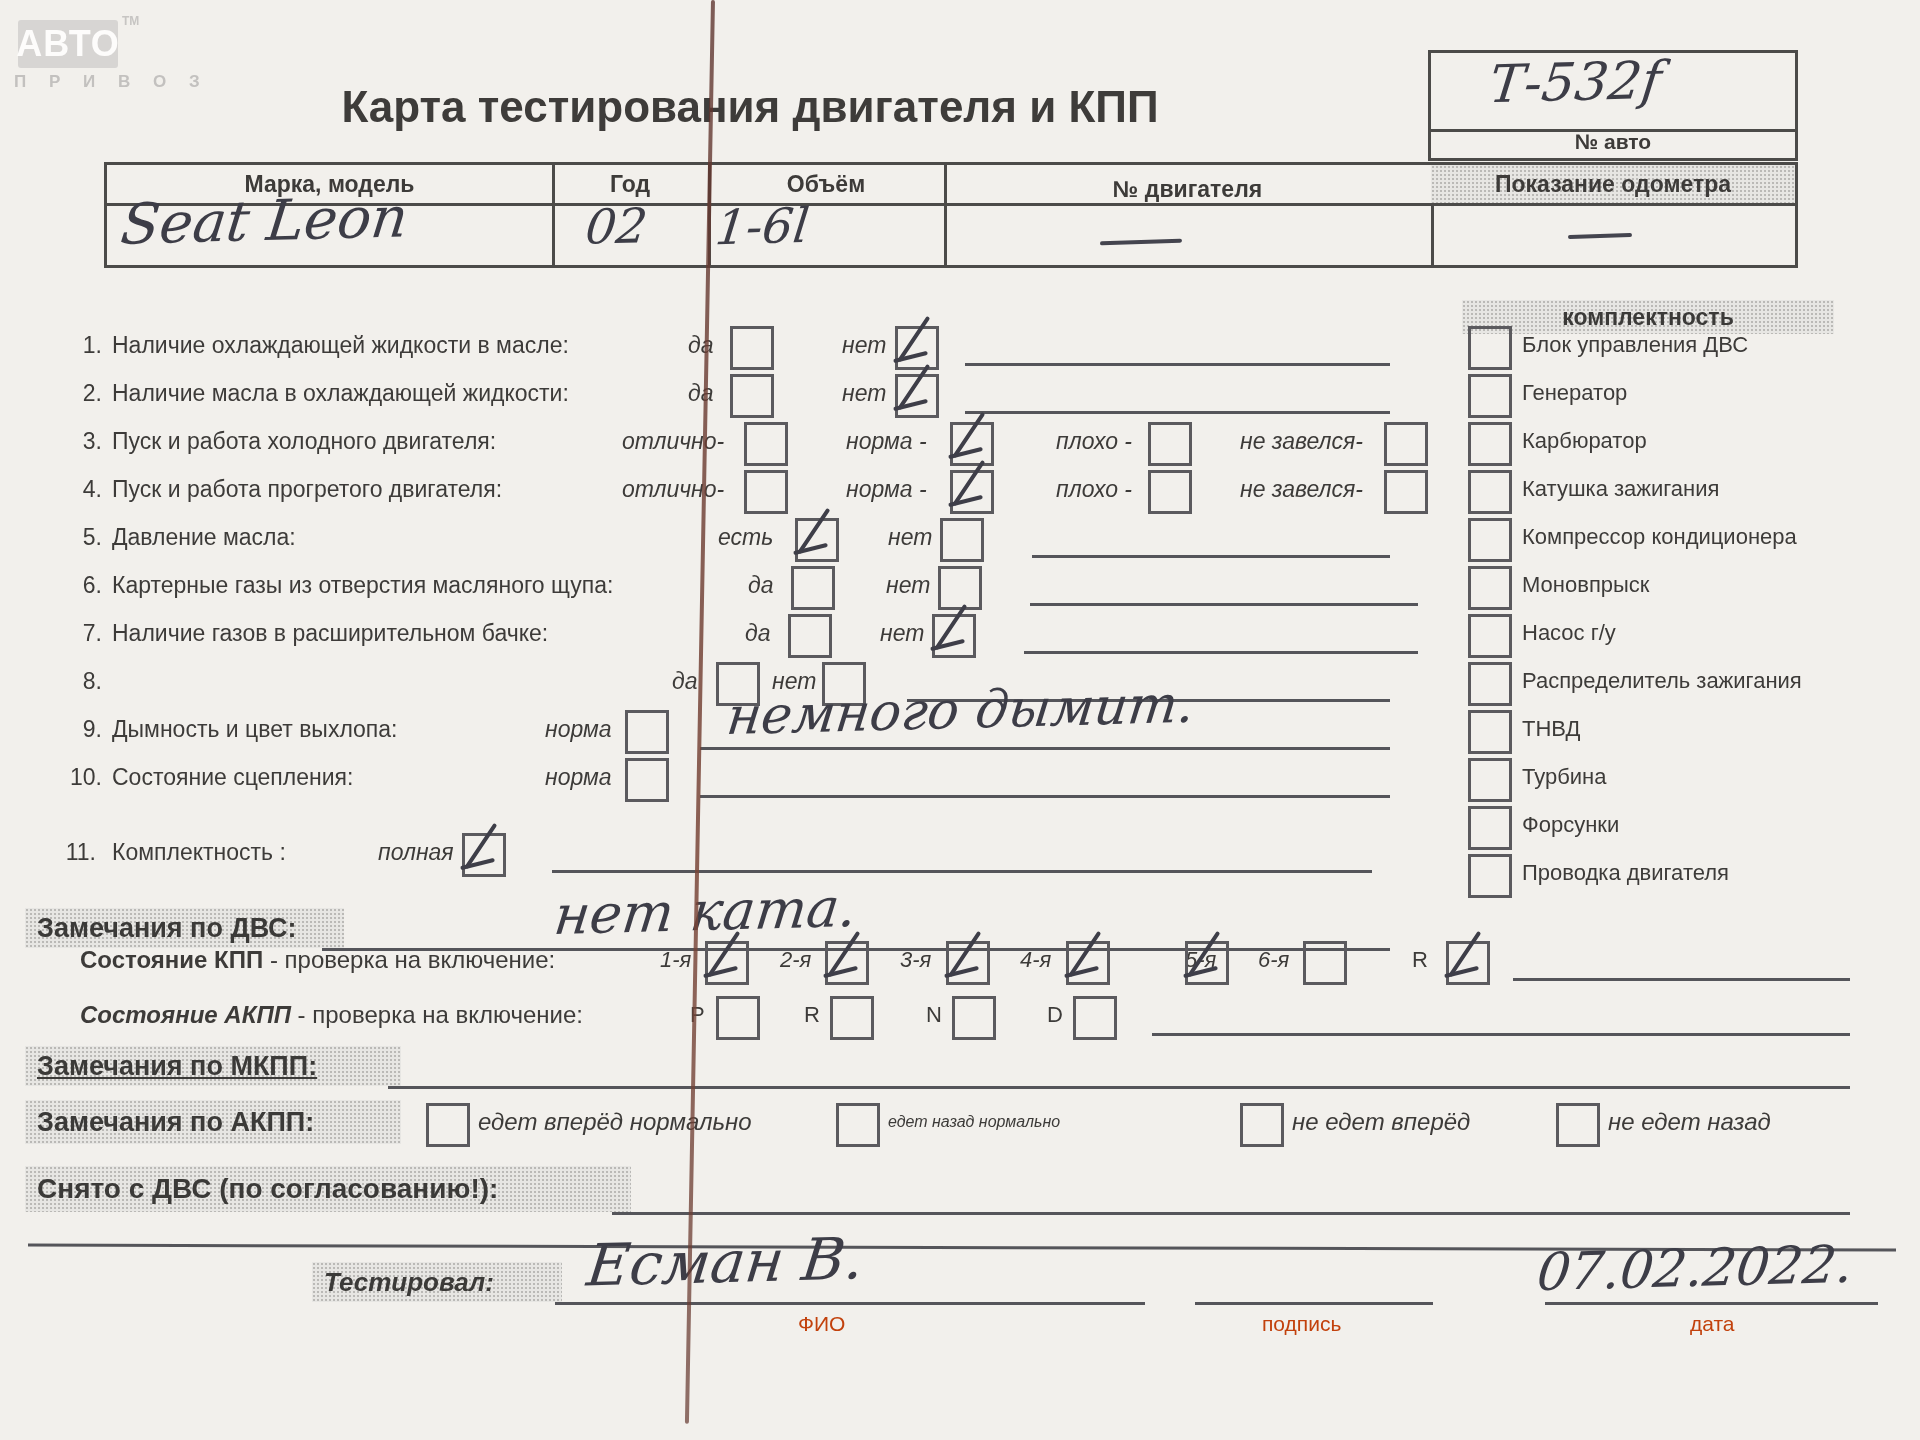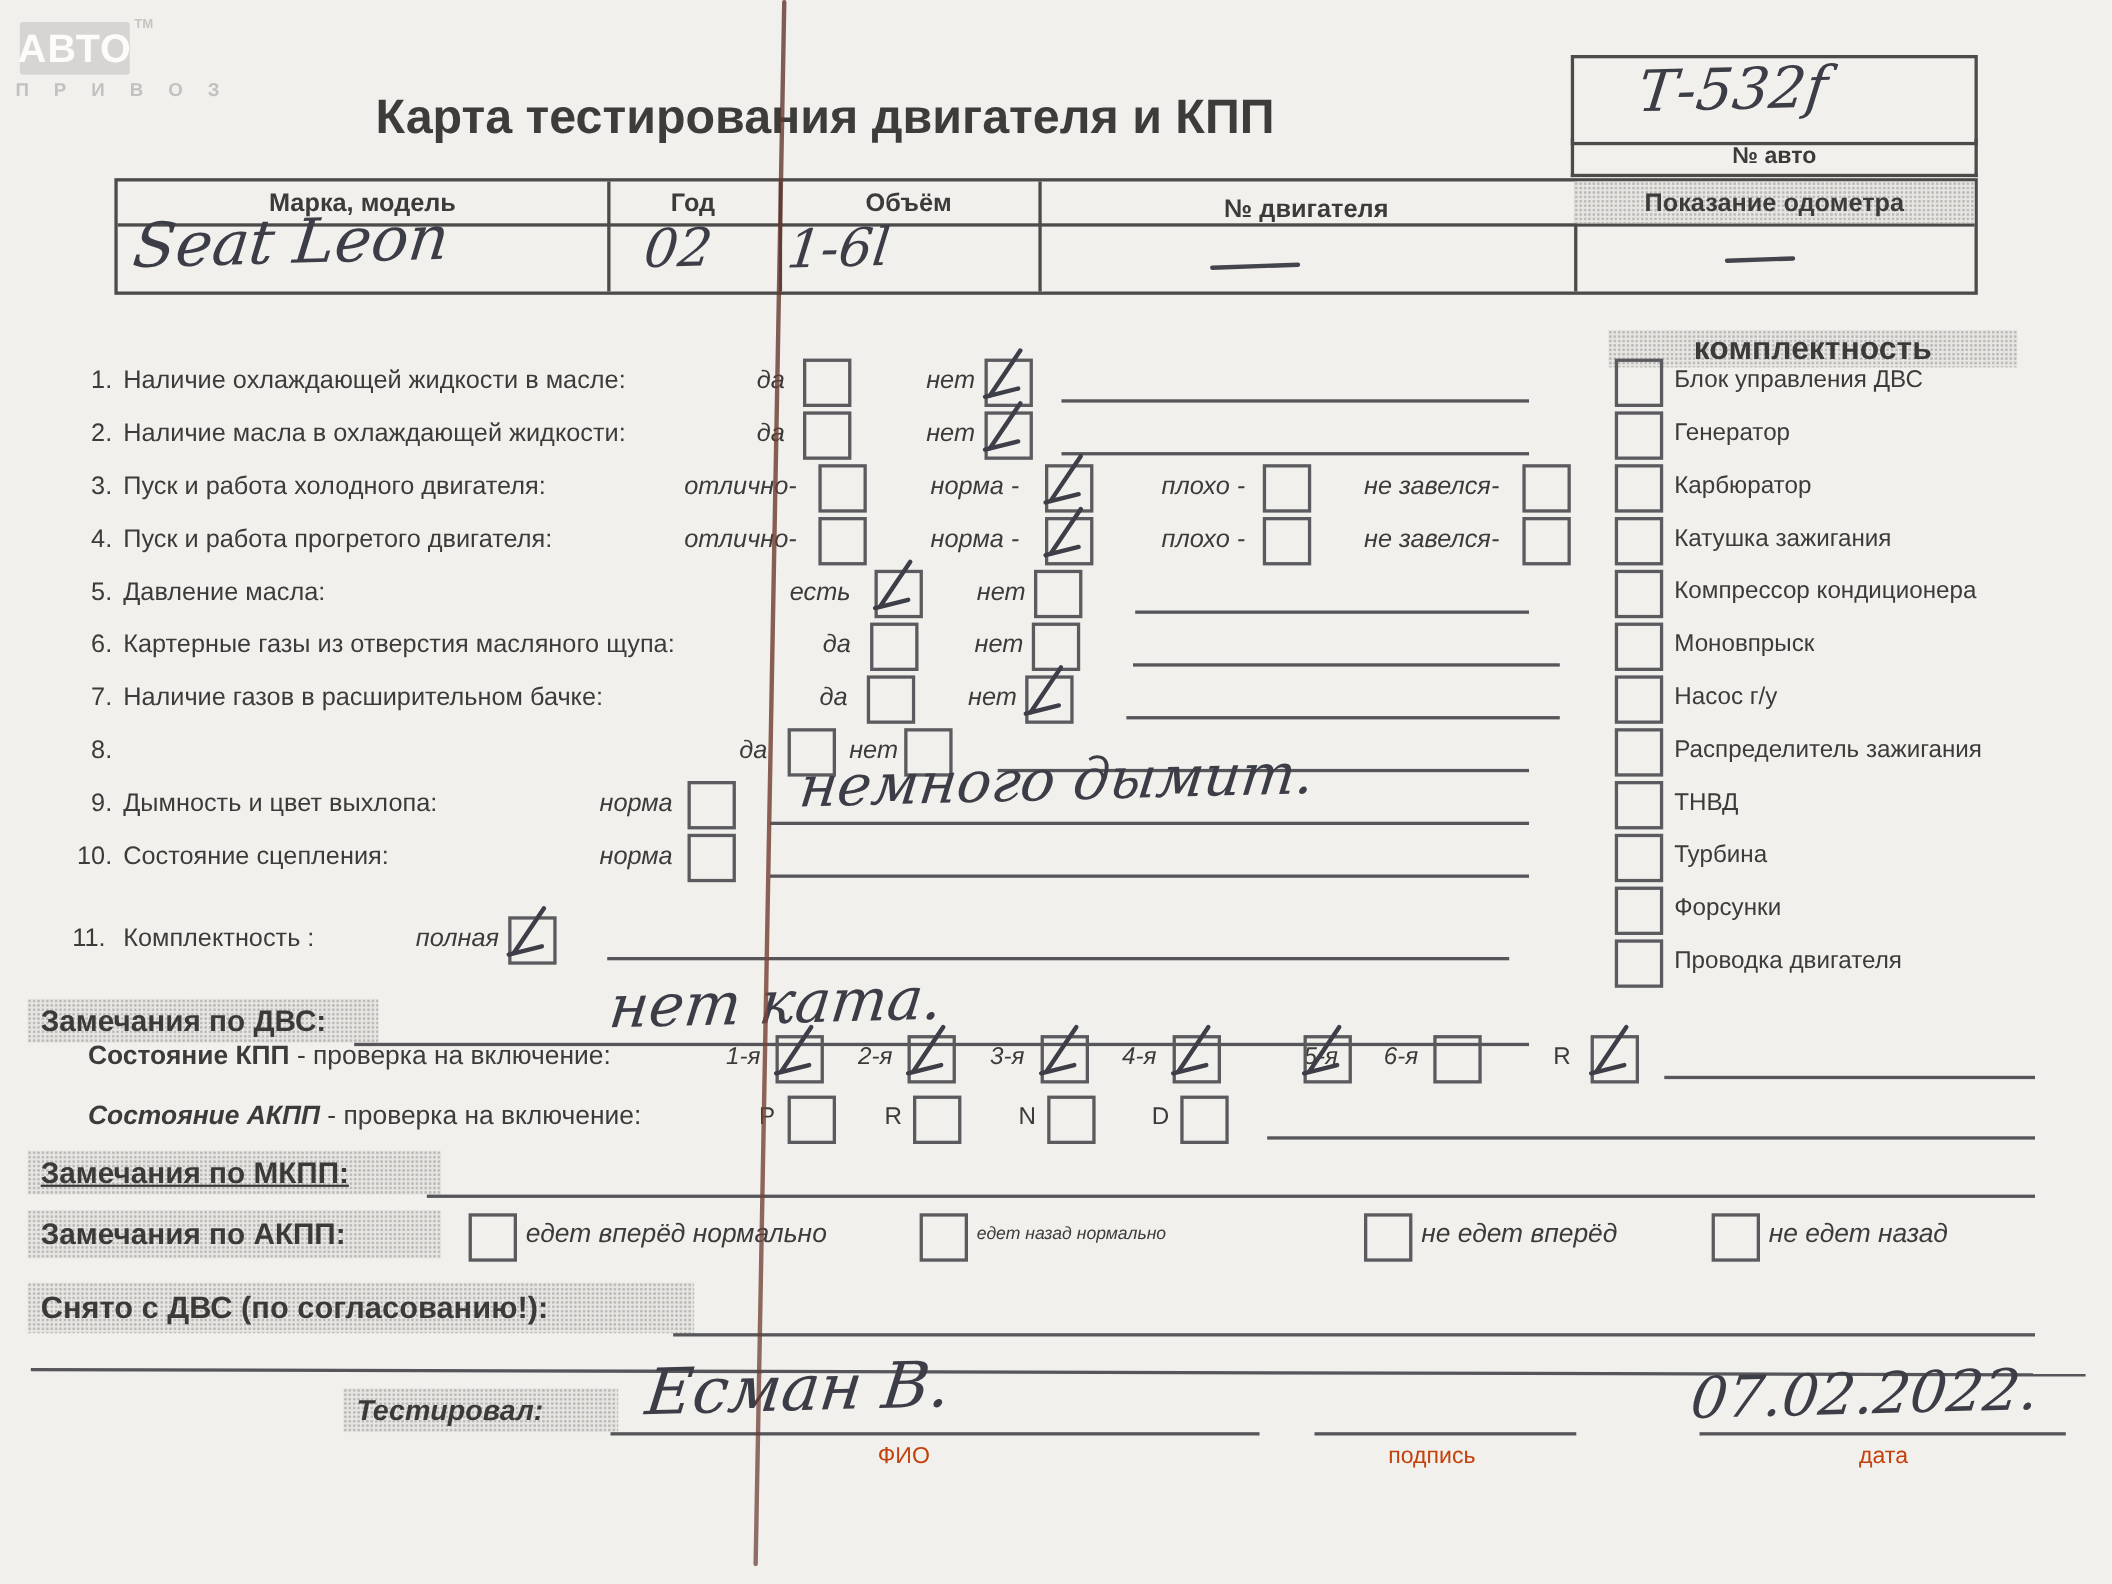--- a/index.html
+++ b/index.html
@@ -74,21 +74,21 @@
     <div class="tcell" style="left:601px;top:0;width:236px;height:38px;">Объём</div>
     <div class="tcell" style="left:837px;top:0;width:487px;height:48px;">№ двигателя</div>
     <div class="tcell shade" style="left:1324px;top:0;width:364px;height:38px;">Показание одометра</div>
   </div>
   <div class="hw" style="left:122px;top:188px;font-size:56px;">Seat Leon</div>
   <div class="hw" style="left:586px;top:198px;font-size:48px;">02</div>
   <div class="hw" style="left:716px;top:198px;font-size:48px;">1-6l</div>
   <div class="pen-dash" style="left:1100px;top:240px;width:82px;transform:rotate(-2deg);"></div>
   <div class="pen-dash" style="left:1568px;top:234px;width:64px;transform:rotate(-2deg);"></div>
 
-  <div class="band" style="left:1462px;top:300px;width:348px;height:34px;font-size:29px;justify-content:center;">комплектность</div>
+  <div class="band" style="left:1462px;top:300px;width:348px;height:34px;font-size:23px;justify-content:center;">комплектность</div>
   <div class="abs" style="left:0;top:0;">
     <div class="cb" style="left:1468px;top:326px;"></div>
     <div class="kitem" style="top:323px;">Блок управления ДВС</div>
     <div class="cb" style="left:1468px;top:374px;"></div>
     <div class="kitem" style="top:371px;">Генератор</div>
     <div class="cb" style="left:1468px;top:422px;"></div>
     <div class="kitem" style="top:419px;">Карбюратор</div>
     <div class="cb" style="left:1468px;top:470px;"></div>
     <div class="kitem" style="top:467px;">Катушка зажигания</div>
     <div class="cb" style="left:1468px;top:518px;"></div>

